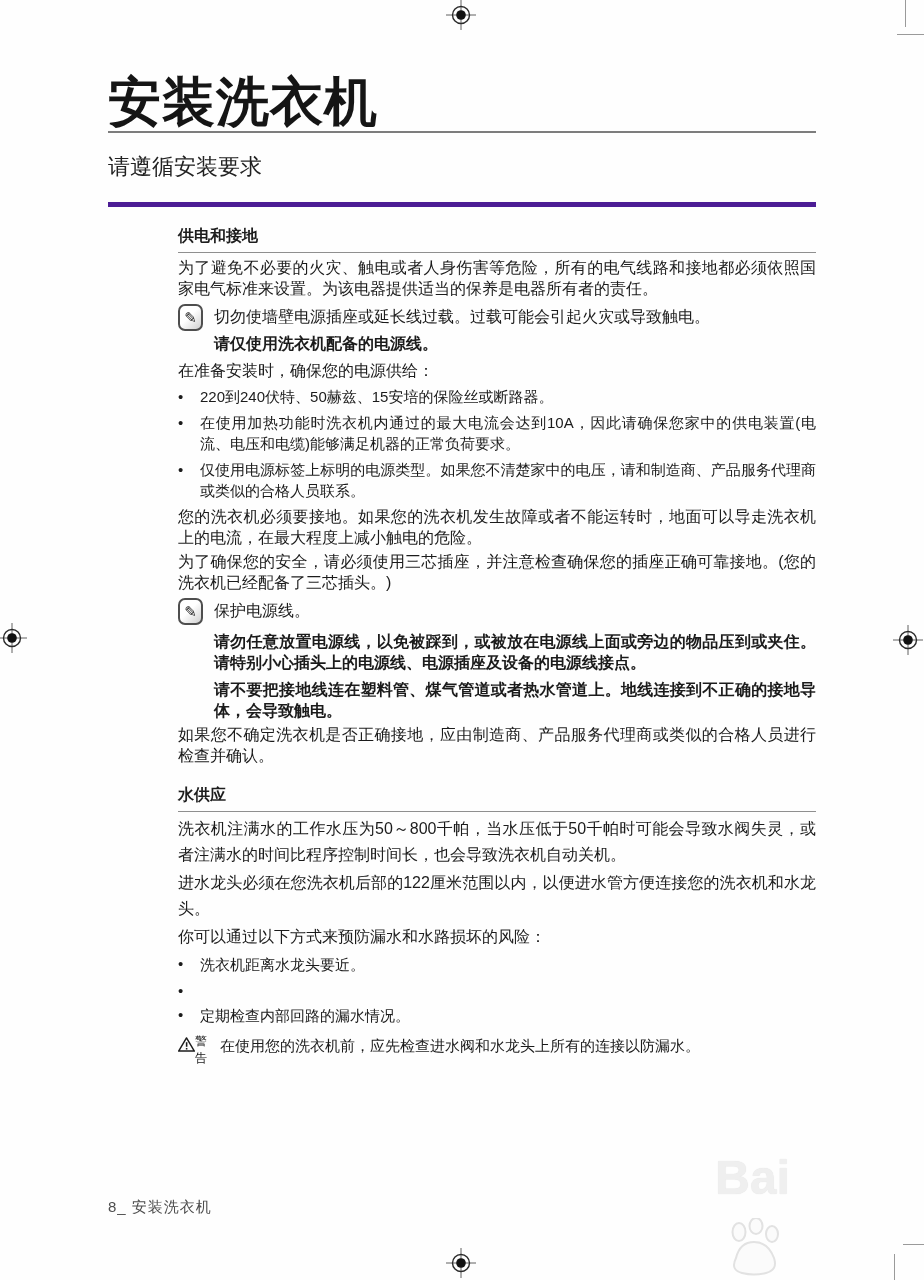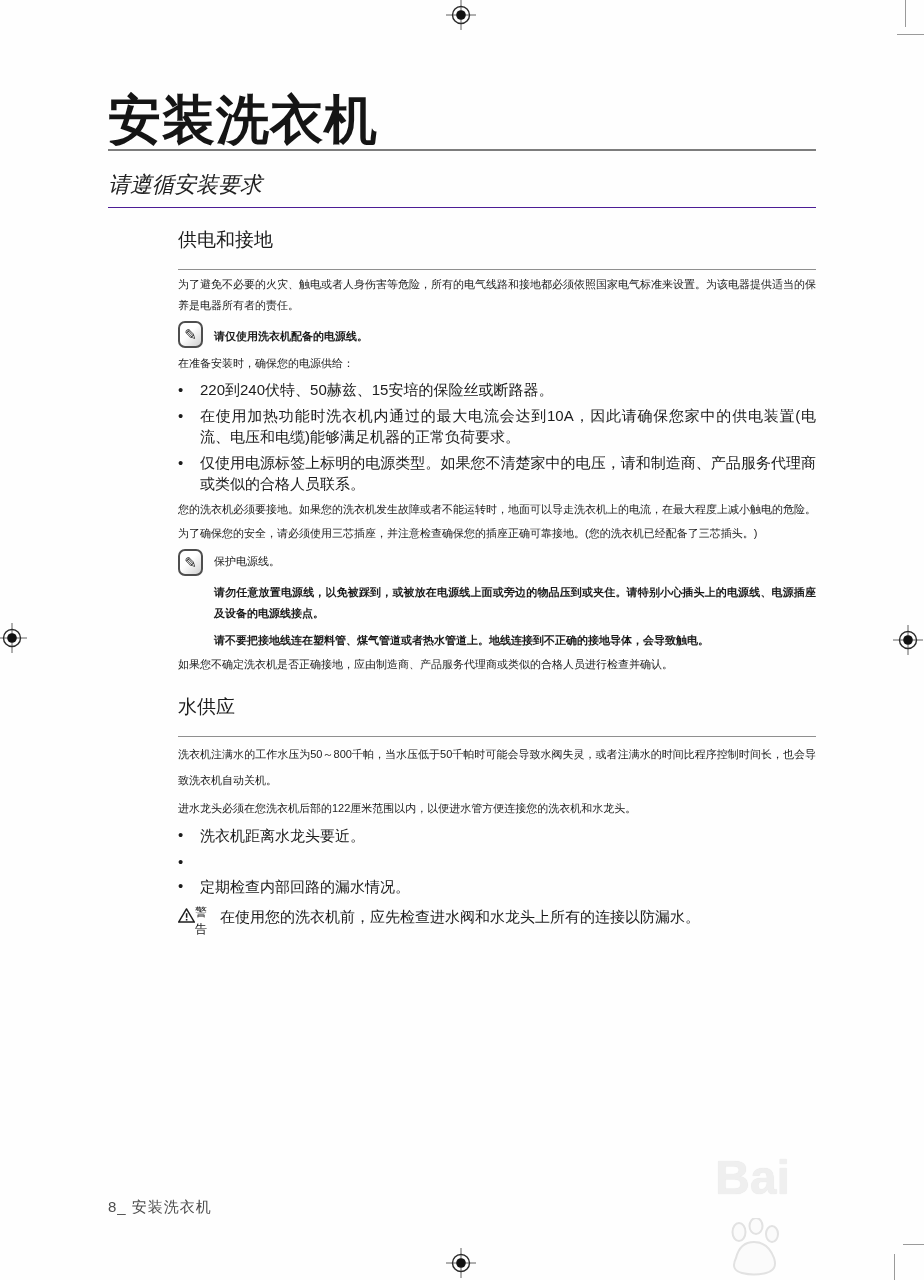--- a/index.html
+++ b/index.html
@@ -15,45 +15,44 @@
 
   
   .regmark { position:absolute; width:30px; height:30px; }
   .cropline { position:absolute; background:#9a9a9a; }
   .cl-tr-v { left:905px; top:0; width:1px; height:27px; }
   .cl-tr-h { left:897px; top:34px; width:27px; height:1px; }
   .cl-br-h { left:903px; top:1244px; width:21px; height:1px; }
   .cl-br-v { left:894px; top:1254px; width:1px; height:26px; }
 
   
-  .content { position:absolute; left:108px; top:90px; width:708px; }
+  .content { position:absolute; left:108px; top:72px; width:708px; }
 
   .doc-title {
     font-size:53px; font-weight:700; letter-spacing:1px;
     line-height:1.12; color:#151515;
   }
   .title-rule { height:0; border-bottom:2px solid #7d7d7d; margin-top:0px; }
 
   .follow-heading {
     font-size:22px; font-weight:500; color:#222;
-    margin-top:19px; padding-bottom:7px;
-    border-bottom:1px solid #4c1d95;
-    font-style:italic;
+    margin-top:19px; padding-bottom:20px;
+    border-bottom:5px solid #4c1d95;
   }
 
   .section { margin-left:70px; width:638px; }
 
   .sub-heading {
-    font-size:19px; font-weight:400; color:#1d1d1d;
-    margin-top:19px; padding-bottom:16px;
+    font-size:16px; font-weight:700; color:#1d1d1d;
+    margin-top:19px; padding-bottom:5px;
     border-bottom:1px solid #8f8f8f;
     margin-bottom:4px;
   }
 
-  .body-text { font-size:11px; line-height:21px; text-align:justify; margin:3px 0; }
+  .body-text { font-size:16px; line-height:21px; text-align:justify; margin:3px 0; }
   .water .body-text { line-height:26px; margin:2px 0; }
 
   .note-row { display:flex; gap:11px; margin:4px 0 1px; align-items:flex-start; }
   .note-icon {
     flex:none; width:25px; height:27px; margin-top:1px;
     border:2px solid #4e4e4e; border-radius:7px;
     background:linear-gradient(135deg,#ffffff 45%,#cfcfcf 100%);
     display:flex; align-items:center; justify-content:center;
     font-size:15px; color:#222;
   }
@@ -133,20 +132,21 @@
     <div class="follow-heading">请遵循安装要求</div>
 
     <div class="section">
       <div class="sub-heading">供电和接地</div>
 
       <p class="body-text">为了避免不必要的火灾、触电或者人身伤害等危险，所有的电气线路和接地都必须依照国家电气标准来设置。为该电器提供适当的保养是电器所有者的责任。</p>
 
       <div class="note-row">
         <div class="note-icon">✎</div>
         <div class="note-body">
+          <p class="body-text">切勿使墙壁电源插座或延长线过载。过载可能会引起火灾或导致触电。</p>
           <p class="body-text note-gap">请仅使用洗衣机配备的电源线。</p>
         </div>
       </div>
 
       <p class="body-text">在准备安装时，确保您的电源供给：</p>
 
       <ul class="bullets">
         <li>
           <span class="bullet-mark">•</span>
           <span>220到240伏特、50赫兹、15安培的保险丝或断路器。</span>
@@ -173,20 +173,21 @@
       <p class="body-text note-indent note-gap">请勿任意放置电源线，以免被踩到，或被放在电源线上面或旁边的物品压到或夹住。请特别小心插头上的电源线、电源插座及设备的电源线接点。</p>
       <p class="body-text note-indent note-gap">请不要把接地线连在塑料管、煤气管道或者热水管道上。地线连接到不正确的接地导体，会导致触电。</p>
 
       <p class="body-text">如果您不确定洗衣机是否正确接地，应由制造商、产品服务代理商或类似的合格人员进行检查并确认。</p>
 
       <div class="water">
         <div class="sub-heading">水供应</div>
 
         <p class="body-text">洗衣机注满水的工作水压为50～800千帕，当水压低于50千帕时可能会导致水阀失灵，或者注满水的时间比程序控制时间长，也会导致洗衣机自动关机。</p>
         <p class="body-text">进水龙头必须在您洗衣机后部的122厘米范围以内，以便进水管方便连接您的洗衣机和水龙头。</p>
+        <p class="body-text">你可以通过以下方式来预防漏水和水路损坏的风险：</p>
 
         <ul class="bullets">
           <li>
             <span class="bullet-mark">•</span>
             <span>洗衣机距离水龙头要近。</span>
           </li>
           <li>
             <span class="bullet-mark">•</span>
           </li>
           <li>

